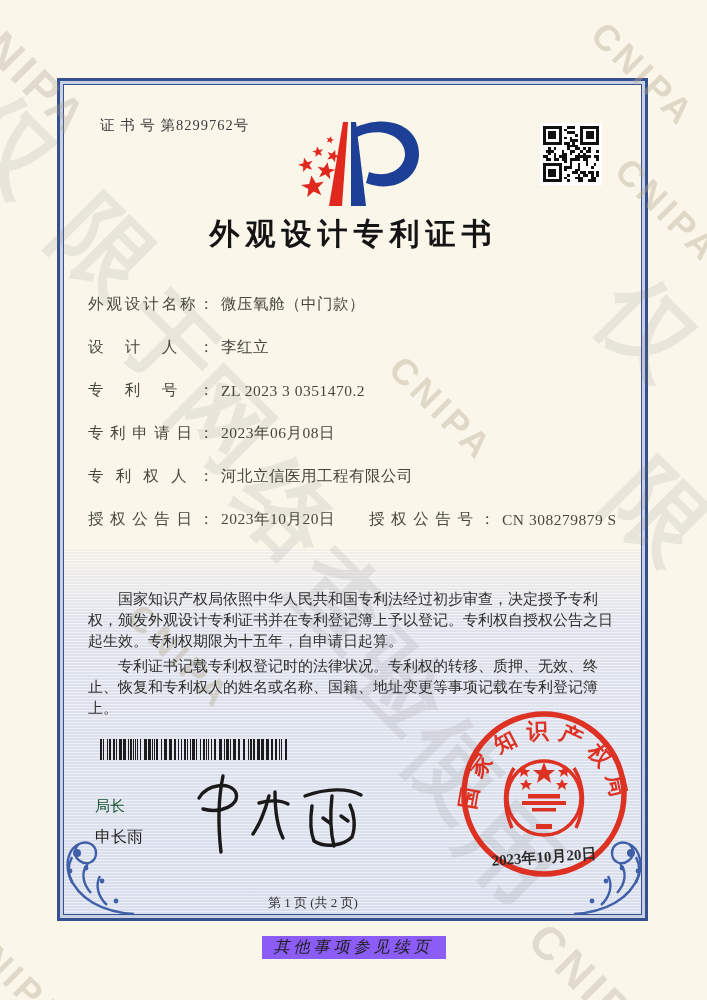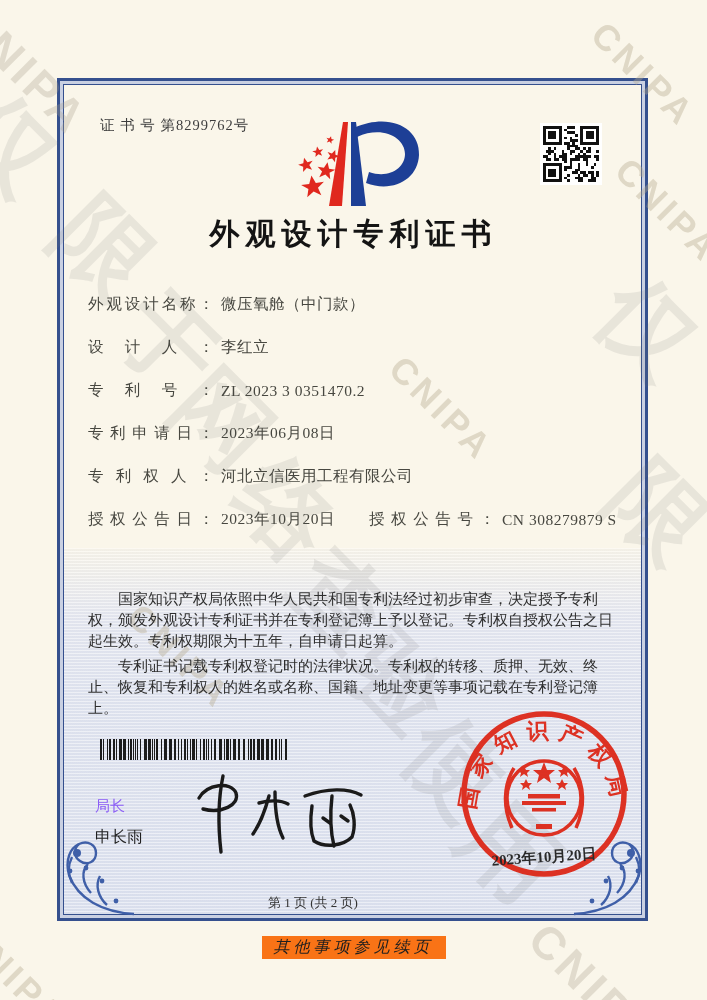--- a/index.html
+++ b/index.html
@@ -34,28 +34,28 @@
   .frow{display:flex;align-items:center;height:21px;margin-bottom:22px;white-space:nowrap;}
   .flabel{display:inline-block;width:126px;text-align:justify;text-align-last:justify;flex:0 0 auto;}
   .fvalue{margin-left:7px;letter-spacing:.5px;}
   .fvalue.fixed{width:148px;flex:0 0 auto;}
   .paras{position:absolute;left:88px;top:589px;width:534px;font-size:15px;line-height:21px;
     color:#2e2e2e;}
   .paras p{margin:0 0 4px 0;text-indent:2em;}
   .barcode{position:absolute;left:100px;top:739px;width:190px;height:21px;}
   .barcode svg{width:100%;height:100%;display:block;}
   .signer-title{position:absolute;left:95px;top:797px;font-family:"Liberation Sans","DejaVu Sans",sans-serif;
-    font-size:15px;color:#8b5cf6;}
+    font-size:15px;color:#14532d;}
   .signer-name{position:absolute;left:95px;top:827px;font-family:"Liberation Sans","DejaVu Sans",sans-serif;
     font-size:16px;color:#1f1f1f;}
   .signature{position:absolute;left:185px;top:768px;width:190px;height:90px;}
   .seal{position:absolute;left:454px;top:706px;width:180px;height:180px;opacity:.93;}
   .page-number{position:absolute;left:57px;width:512px;top:894px;text-align:center;font-size:13px;color:#333;}
   .continuation{position:absolute;left:0;right:0;top:936px;text-align:center;}
-  .continuation span{display:inline-block;background:#f97316;padding:1px 12px;font-size:16px;
+  .continuation span{display:inline-block;background:#8b5cf6;padding:1px 12px;font-size:16px;
     font-style:italic;letter-spacing:4px;color:#1f1f1f;}
   .orn{position:absolute;width:78px;height:96px;}
   .orn-left{left:60px;top:821px;}
   .orn-right{left:570px;top:821px;transform:scaleX(-1);}
 </style>
 </head>
 <body>
 
 <div class="page">
 

